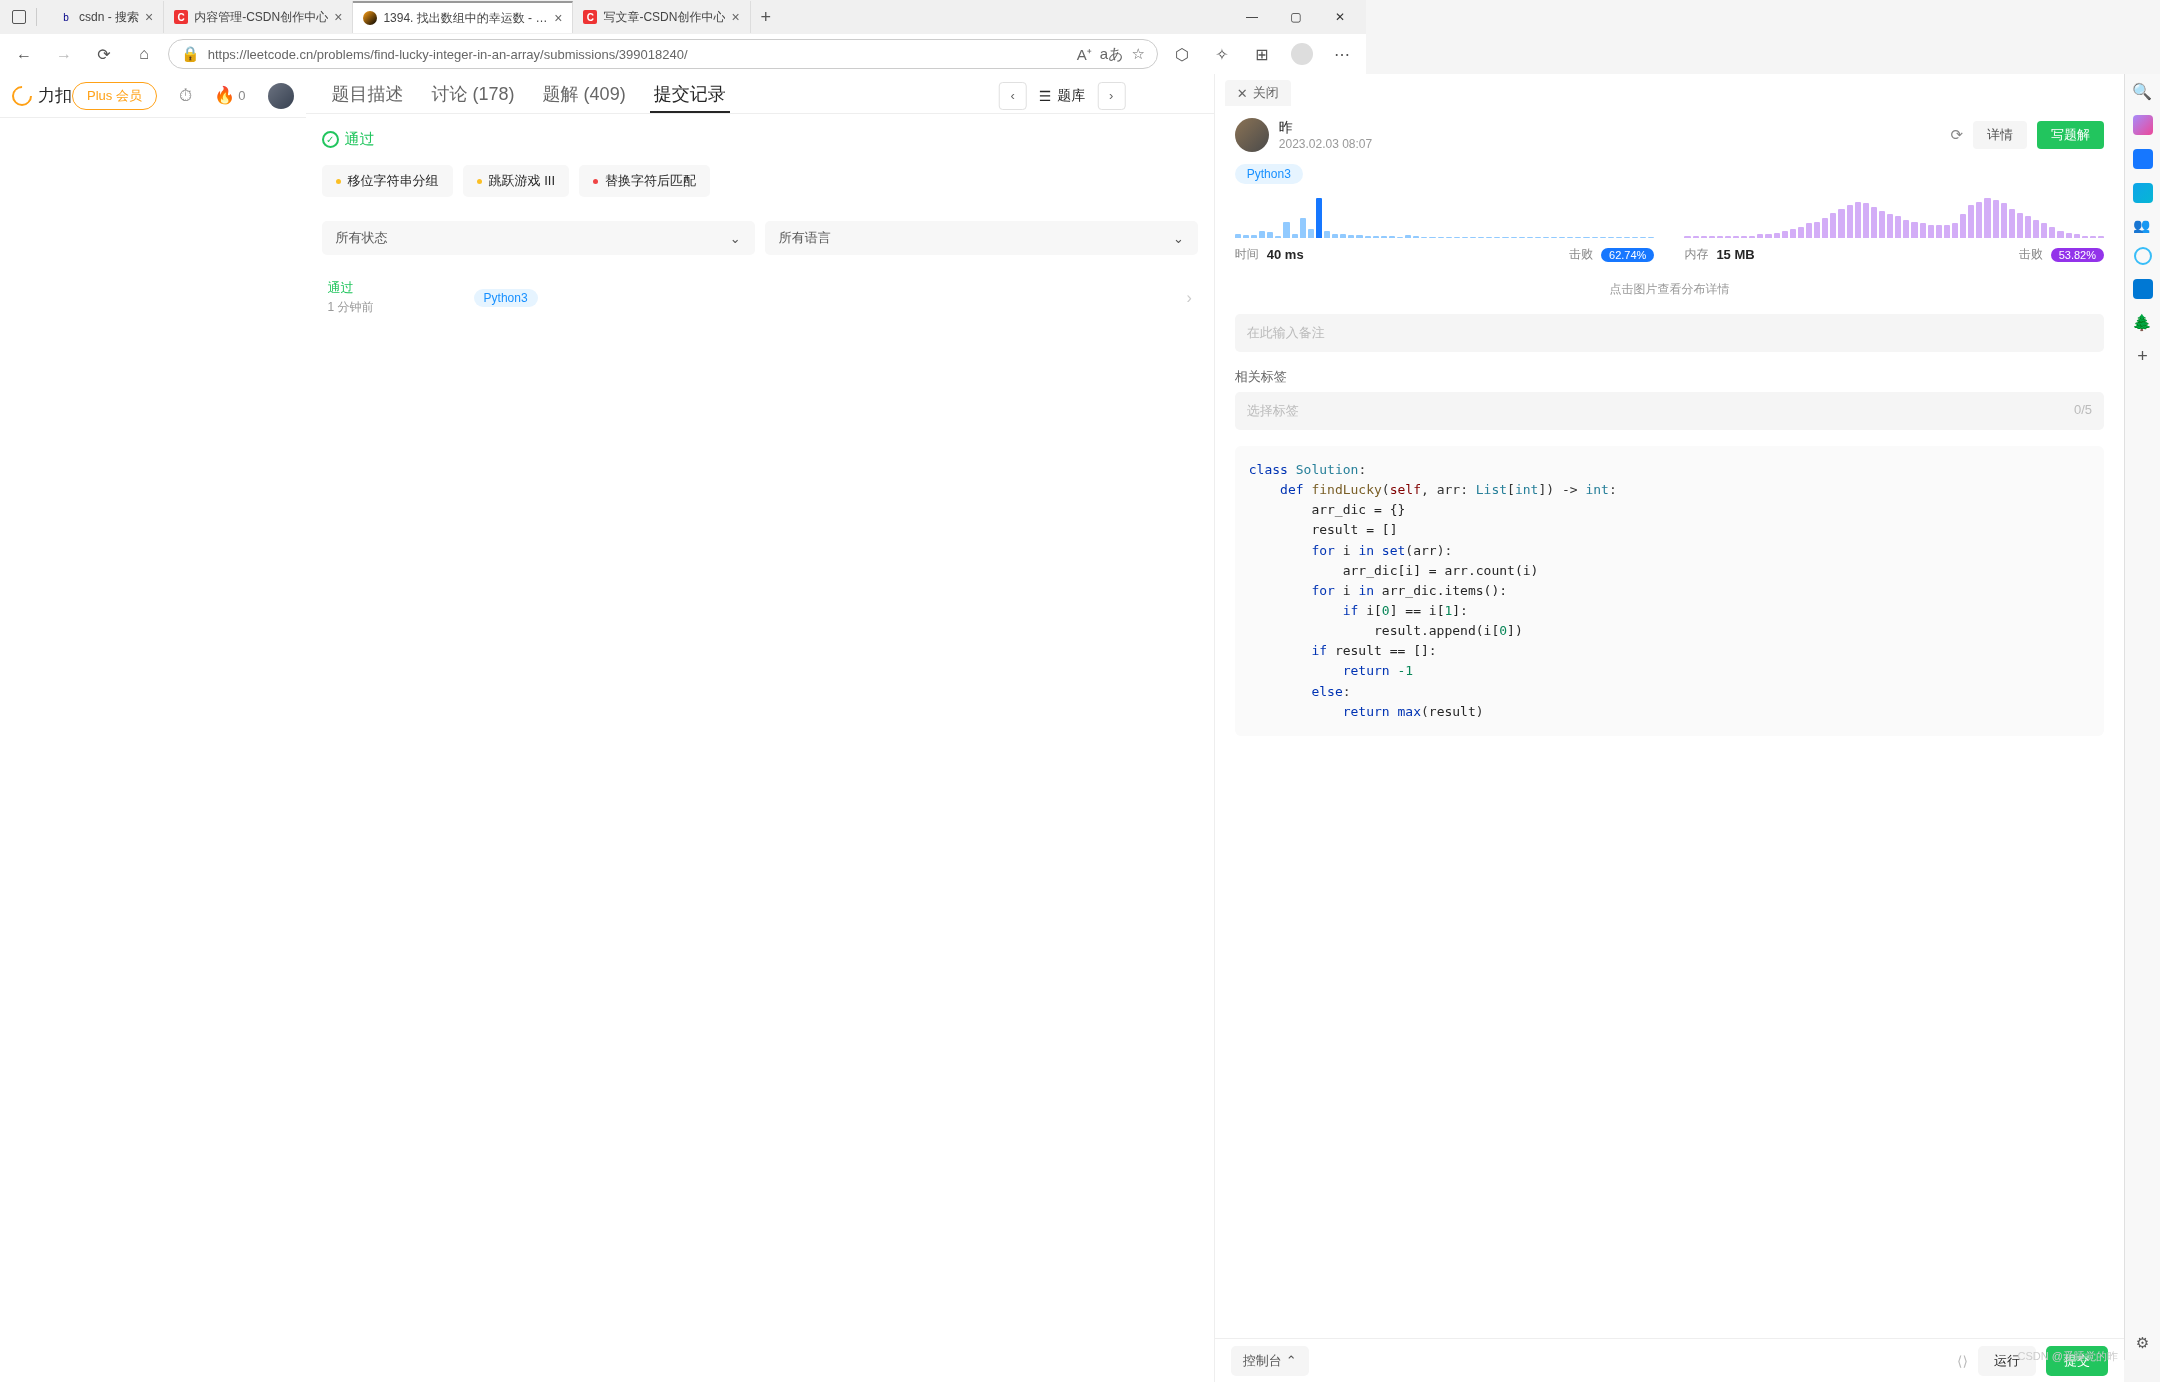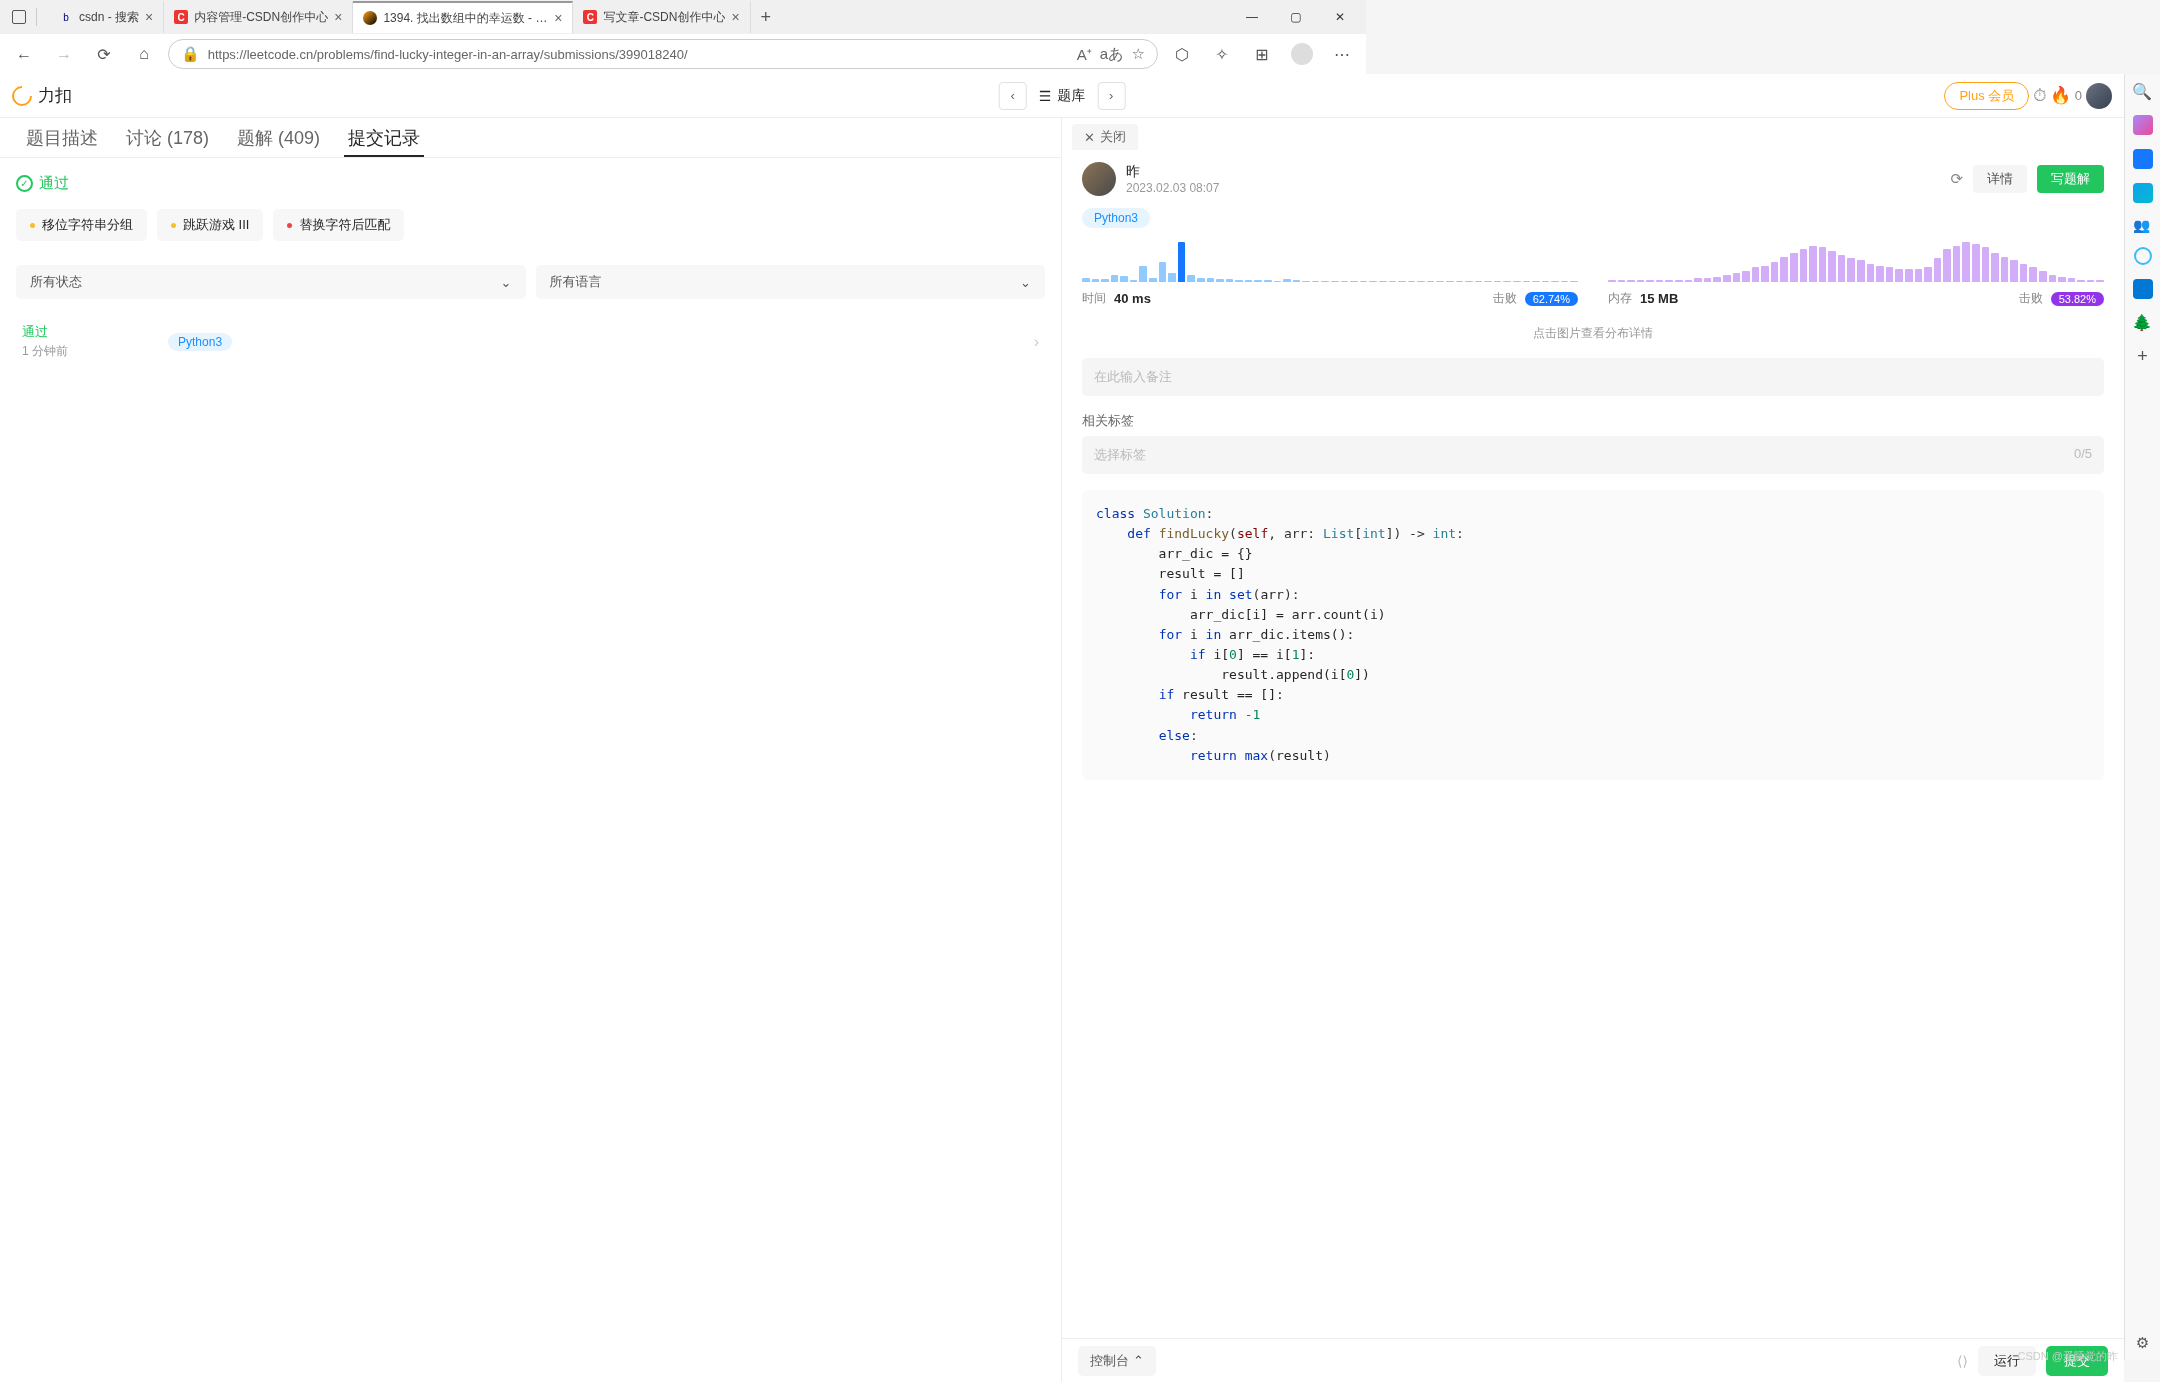--- a/index.html
+++ b/index.html
@@ -36,29 +36,29 @@
 .sb-purple { background: linear-gradient(135deg, #a78bfa, #ec4899); border-radius: 4px; }
 .sb-blue { background: #1677ff; }
 .sb-teal { background: linear-gradient(135deg, #0ea5e9, #06b6d4); border-radius: 4px; }
 .sb-ring { border: 2px solid #38bdf8; border-radius: 50%; width: 18px; height: 18px; }
 .sb-outlook { background: #0078d4; }
 .sb-tree { color: #228b22; font-size: 16px; }
 .sb-plus { font-size: 18px; color: #555; }
 .sb-gear { position: absolute; bottom: 8px; font-size: 15px; color: #555; }
 
 
-.page { position: absolute; top: 74px; left: 0; right: 36px; bottom: 0; background: #fff; display: flex; flex-direction: column; }
+.page { position: absolute; top: 74px; left: 0; right: 36px; bottom: 0; background: #fff; display: flex; flex-direction: row; }
 .lc-header { display: flex; align-items: center; height: 44px; padding: 0 12px; border-bottom: 1px solid #eee; }
 .lc-logo { display: flex; align-items: center; gap: 6px; font-size: 17px; font-weight: 500; color: #262626; }
 .lc-logo-icon { width: 20px; height: 20px; position: relative; }
 .lc-logo-icon::before { content: ""; position: absolute; width: 16px; height: 16px; border: 2.5px solid #FFA116; border-radius: 50%; border-right-color: transparent; transform: rotate(-45deg); }
 .lc-center { position: absolute; left: 50%; transform: translateX(-50%); display: flex; align-items: center; gap: 8px; }
 .lc-nav-btn { width: 28px; height: 28px; border: 1px solid #e0e0e0; border-radius: 4px; display: flex; align-items: center; justify-content: center; color: #666; font-size: 13px; }
 .lc-center-label { display: flex; align-items: center; gap: 6px; font-size: 14px; color: #262626; padding: 0 4px; }
-.lc-right { margin-left: auto; display: flex; align-items: center; gap: 4px; }
+.lc-right { margin-left: auto; display: flex; align-items: center; gap: 22px; }
 .lc-plus { border: 1px solid #FFA116; color: #FFA116; padding: 4px 14px; border-radius: 16px; font-size: 13px; }
 .lc-icon { color: #888; font-size: 17px; display: flex; align-items: center; gap: 3px; }
 .lc-avatar { width: 26px; height: 26px; border-radius: 50%; background: linear-gradient(135deg, #6b7280, #374151); }
 
 
 .split { flex: 1; display: flex; overflow: hidden; }
 .left-pane { width: 50%; border-right: 1px solid #eee; display: flex; flex-direction: column; overflow-y: auto; }
 .right-pane { width: 50%; display: flex; flex-direction: column; overflow: hidden; position: relative; }
 
 

